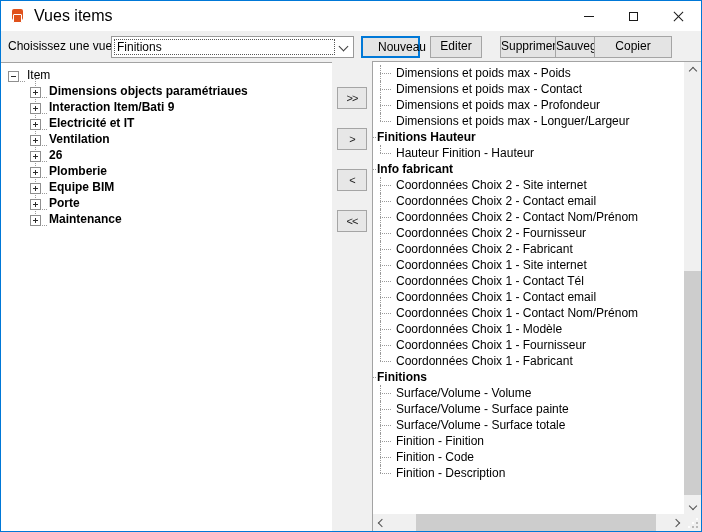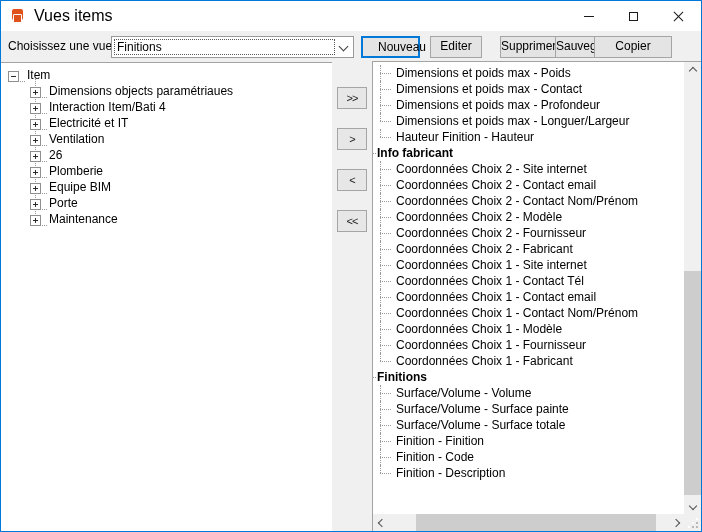--- a/index.html
+++ b/index.html
@@ -48,21 +48,21 @@
   .t-row { display: flex; align-items: flex-end; height: 16px; }
   .t-box { position: relative; z-index: 1; flex: 0 0 11px; width: 11px; height: 11px; border: 1px solid #8f8f8f; background: #fff; }
   .t-box::before { content: ""; position: absolute; left: 2px; right: 2px; top: 4px; height: 1px; background: #2b2b2b; }
   .t-box.plus::after { content: ""; position: absolute; top: 2px; bottom: 2px; left: 4px; width: 1px; background: #2b2b2b; }
   .t-row.root .t-box { margin-left: 7px; }
   .t-dash { width: 5px; border-top: 1px dotted #999; margin: 0 2px 0 1px; }
   .t-label { white-space: nowrap; }
   .kids { position: relative; }
   .kids::before { content: ""; position: absolute; left: 34px; top: -3px; bottom: 8px; border-left: 1px dotted #999; }
   .kids .t-box { margin-left: 29px; }
-  .kids .t-label { font-weight: normal; }
+  .kids .t-label { font-weight: bold; }
   
   .transfer-col { position: absolute; left: 331px; top: 61px; width: 40px; bottom: 0; }
   .x-btn { position: absolute; left: 5px; width: 30px; height: 22px; background: #e7e7e7; border: 1px solid #a5a5a5; text-align: center; line-height: 20px; font-size: 11px; color: #222; letter-spacing: -1px; }
   .x1 { top: 25px; } .x2 { top: 66px; } .x3 { top: 107px; } .x4 { top: 148px; }
   
   .right-panel { position: absolute; left: 371px; top: 60px; right: 0; bottom: 0; background: #fff; border-left: 1px solid #a3a3a3; border-top: 1px solid #a3a3a3; }
   .l-rows { position: absolute; top: 0; left: 0; right: 17px; bottom: 17px; overflow: hidden; padding-top: 3px; }
   .l-row { display: flex; align-items: center; height: 16px; white-space: nowrap; }
   .l-row.t-header { font-weight: bold; }
   .l-row.t-header::before { content: ""; width: 3px; border-top: 1px dotted #999; margin-right: 1px; }
@@ -132,21 +132,21 @@
       <div class="kids">
 
       <div class="t-row kid">
             <span class="t-box plus"></span>
             <span class="t-dash"></span>
             <span class="t-label">Dimensions objects paramétriaues</span>
           </div>
           <div class="t-row kid">
             <span class="t-box plus"></span>
             <span class="t-dash"></span>
-            <span class="t-label">Interaction Item/Bati 4</span>
+            <span class="t-label">Interaction Item/Bati 9</span>
           </div>
           <div class="t-row kid">
             <span class="t-box plus"></span>
             <span class="t-dash"></span>
             <span class="t-label">Electricité et IT</span>
           </div>
           <div class="t-row kid">
             <span class="t-box plus"></span>
             <span class="t-dash"></span>
             <span class="t-label">Ventilation</span>
@@ -199,43 +199,43 @@
           <span class="l-label">Dimensions et poids max - Contact</span>
         </div>
         <div class="l-row t-child">
           <span class="l-conn"></span>
           <span class="l-label">Dimensions et poids max - Profondeur</span>
         </div>
         <div class="l-row t-child last">
           <span class="l-conn"></span>
           <span class="l-label">Dimensions et poids max - Longuer/Largeur</span>
         </div>
+        <div class="l-row t-header">
+
+          <span class="l-label">Finitions Hauteur</span>
+        </div>
         <div class="l-row t-child last">
           <span class="l-conn"></span>
           <span class="l-label">Hauteur Finition - Hauteur</span>
         </div>
         <div class="l-row t-header">
 
           <span class="l-label">Info fabricant</span>
         </div>
         <div class="l-row t-child">
           <span class="l-conn"></span>
           <span class="l-label">Coordonnées Choix 2 - Site internet</span>
         </div>
         <div class="l-row t-child">
           <span class="l-conn"></span>
           <span class="l-label">Coordonnées Choix 2 - Contact email</span>
         </div>
         <div class="l-row t-child">
           <span class="l-conn"></span>
           <span class="l-label">Coordonnées Choix 2 - Contact Nom/Prénom</span>
-        </div>
-        <div class="l-row t-child">
-          <span class="l-conn"></span>
-          <span class="l-label">Coordonnées Choix 2 - Modèle</span>
         </div>
         <div class="l-row t-child">
           <span class="l-conn"></span>
           <span class="l-label">Coordonnées Choix 2 - Fournisseur</span>
         </div>
         <div class="l-row t-child">
           <span class="l-conn"></span>
           <span class="l-label">Coordonnées Choix 2 - Fabricant</span>
         </div>
         <div class="l-row t-child">

